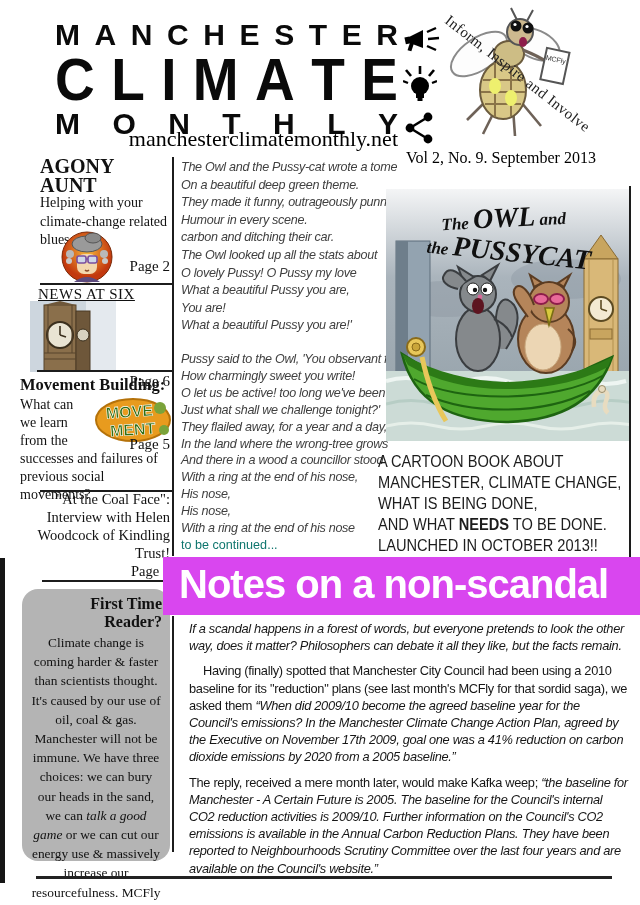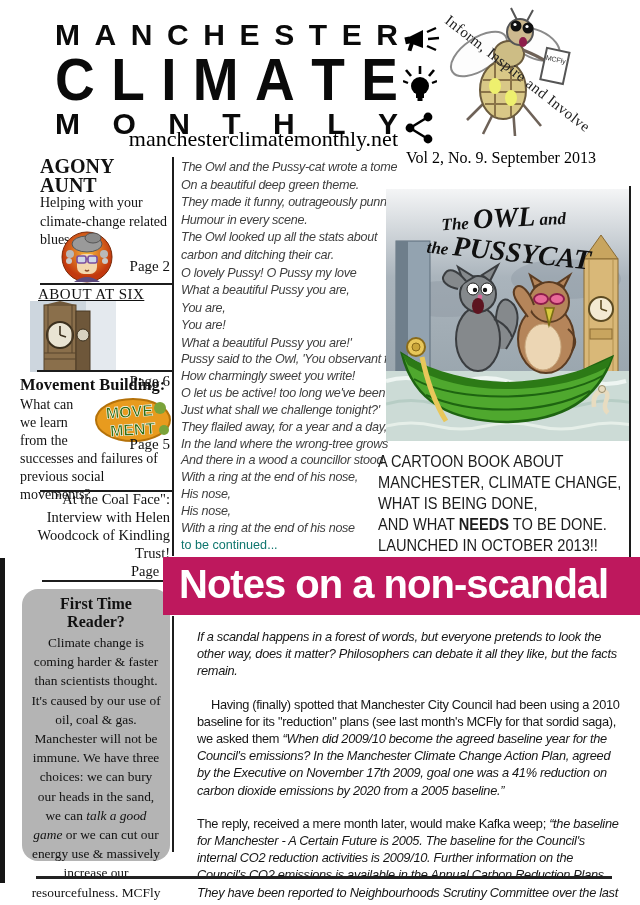--- a/index.html
+++ b/index.html
@@ -30,45 +30,45 @@
   .pageref{left:20px;width:150px;text-align:right;font-size:15px;}
   .hline{background:#1c1c1c;height:2px;}
   .vline{background:#1c1c1c;width:2px;}
   .news-title{font-size:15px;text-decoration:underline;letter-spacing:.5px;}
   .mov-title{font-weight:bold;font-size:16.5px;}
   .mov-body{left:20px;top:396px;width:152px;font-size:14px;line-height:18px;}
   .movlogo{float:right;width:78px;height:48px;margin:0 0 2px 3px;}
   .coalface{left:22px;top:490px;width:148px;text-align:right;font-size:14.5px;line-height:18px;}
   .graybox{left:22px;top:589px;width:148px;height:272px;background:#b4b4b4;border-radius:16px;
            padding:6px 8px;box-sizing:border-box;text-align:center;}
-  .graybox .gb-title{font-weight:bold;font-size:16px;margin-bottom:2px;}
+  .graybox .gb-title{font-weight:bold;font-size:16px;margin-bottom:2px;text-align:right;}
   .graybox .gb-body{font-size:13.4px;line-height:19.2px;}
 
   
   .poem{left:181px;width:192px;font-family:"Liberation Sans",sans-serif;font-size:12.6px;
         color:#404040;letter-spacing:-0.3px;}
   .poem .line{white-space:nowrap;font-style:italic;}
   .stanza1 .line{line-height:17.6px;}
   .stanza2 .line{line-height:16.9px;}
   .poem-footer{left:181px;top:537px;font-family:"Liberation Sans",sans-serif;font-size:12.6px;
                color:#0f766e;line-height:16.9px;}
 
   
   .figure{left:386px;top:189px;}
   .caption{left:378px;top:451px;width:300px;font-family:"Liberation Sans",sans-serif;
            font-size:17px;color:#1c1c1c;transform:scaleX(0.86);transform-origin:0 0;}
   .caption .line{white-space:nowrap;line-height:21px;}
 
   
-  .banner{left:163px;top:557px;width:477px;height:58px;background:#be185d;}
+  .banner{left:163px;top:557px;width:477px;height:58px;background:#d946ef;}
   .banner-text{color:#fff;font-family:"Liberation Sans",sans-serif;font-weight:bold;
                font-size:40px;letter-spacing:-1px;padding:5px 0 0 16px;white-space:nowrap;}
   .article{left:181px;top:612px;width:456px;font-family:"Liberation Sans",sans-serif;
            font-size:12.8px;line-height:17.2px;letter-spacing:-0.3px;color:#161616;}
-  .article p{margin:16px;}
+  .article p{margin:8px;}
   .article p.indent{text-indent:14px;}
 
   .edge-artifact{left:0;top:558px;width:5px;height:325px;background:#151515;}
   .bottom-rule{left:36px;top:876px;width:576px;height:3px;background:#222;}
 </style>
 </head>
 <body>
 
 <div class="page">
 
@@ -181,21 +181,21 @@
     <ellipse cx="33" cy="8" rx="8" ry="5" fill="#8a8a8a" stroke="#555"></ellipse>
     <rect x="17" y="26" width="9" height="7" rx="2" fill="#cfd8e8" stroke="#7a4fa0" stroke-width="1.6"></rect>
     <rect x="28" y="26" width="9" height="7" rx="2" fill="#cfd8e8" stroke="#7a4fa0" stroke-width="1.6"></rect>
     <line x1="26" y1="29" x2="28" y2="29" stroke="#7a4fa0" stroke-width="1.6"></line>
     <path d="M25,40 q2,2 4,0" stroke="#8a4a2a" stroke-width="1.4" fill="none"></path>
     <path d="M14,52 q13,-10 26,0 z" fill="#5c4a7d"></path>
   </svg>
   <div class="abs pageref" style="top:258px;">Page 2</div>
   <div class="abs hline" style="left:40px;top:283px;width:132px;"></div>
 
-  <div class="abs news-title" style="left:38px;top:286px;">ABOUT AT SIX</div>
+  <div class="abs news-title" style="left:38px;top:286px;">NEWS AT SIX</div>
   <svg class="abs" style="left:30px;top:301px;" width="86" height="71" viewBox="0 0 86 71">
     <rect width="86" height="71" fill="#cdd6de"></rect>
     <rect x="56" y="0" width="30" height="71" fill="#e4e9ee"></rect>
     <rect x="14" y="4" width="32" height="67" fill="#8a6f4b" stroke="#57452c"></rect>
     <rect x="46" y="10" width="14" height="61" fill="#6e573a" stroke="#4a3a24"></rect>
     <polygon points="14,4 30,0 46,4" fill="#6e573a"></polygon>
     <circle cx="30" cy="34" r="13" fill="#e9e4d3" stroke="#3a2f1d" stroke-width="2"></circle>
     <line x1="30" y1="34" x2="30" y2="25" stroke="#3a2f1d" stroke-width="1.6"></line>
     <line x1="30" y1="34" x2="36" y2="36" stroke="#3a2f1d" stroke-width="1.6"></line>
     <circle cx="53" cy="34" r="6" fill="#d8d2bf" stroke="#3a2f1d"></circle>
@@ -240,25 +240,24 @@
 
   <div class="abs vline" style="left:172px;top:157px;height:399px;"></div>
   <div class="abs vline" style="left:172px;top:616px;height:236px;"></div>
   <div class="abs vline" style="left:629px;top:186px;height:374px;"></div>
 
   <div class="abs poem stanza1" style="top:159px;">
       <div class="line">The Owl and the Pussy-cat wrote a tome</div>
       <div class="line">On a beautiful deep green theme.</div>
       <div class="line">They made it funny, outrageously punny</div>
       <div class="line">Humour in every scene.</div>
+      <div class="line">carbon and ditching their car.</div>
       <div class="line">The Owl looked up all the stats about</div>
-      <div class="line">carbon and ditching their car.</div>
       <div class="line">O lovely Pussy! O Pussy my love</div>
       <div class="line">What a beautiful Pussy you are,</div>
-      <div class="line">You are,</div>
       <div class="line">You are!</div>
       <div class="line">What a beautiful Pussy you are!'</div>
     </div>
   <div class="abs poem stanza2" style="top:351px;">
       <div class="line">Pussy said to the Owl, 'You observant fowl!</div>
       <div class="line">How charmingly sweet you write!</div>
       <div class="line">O let us be active! too long we've been captive:</div>
       <div class="line">Just what shall we challenge tonight?'</div>
       <div class="line">They flailed away, for a year and a day,</div>
       <div class="line">In the land where the wrong-tree grows</div>

